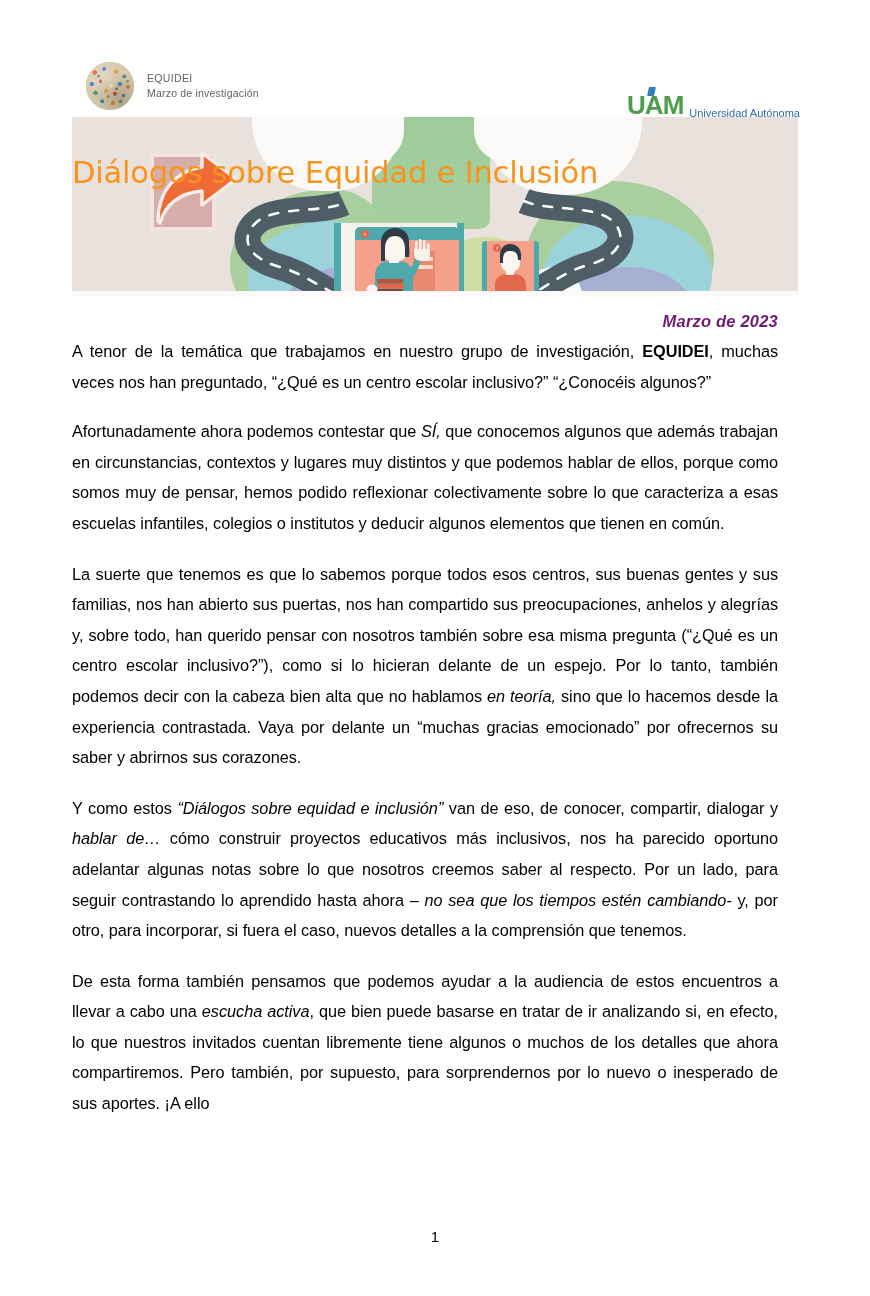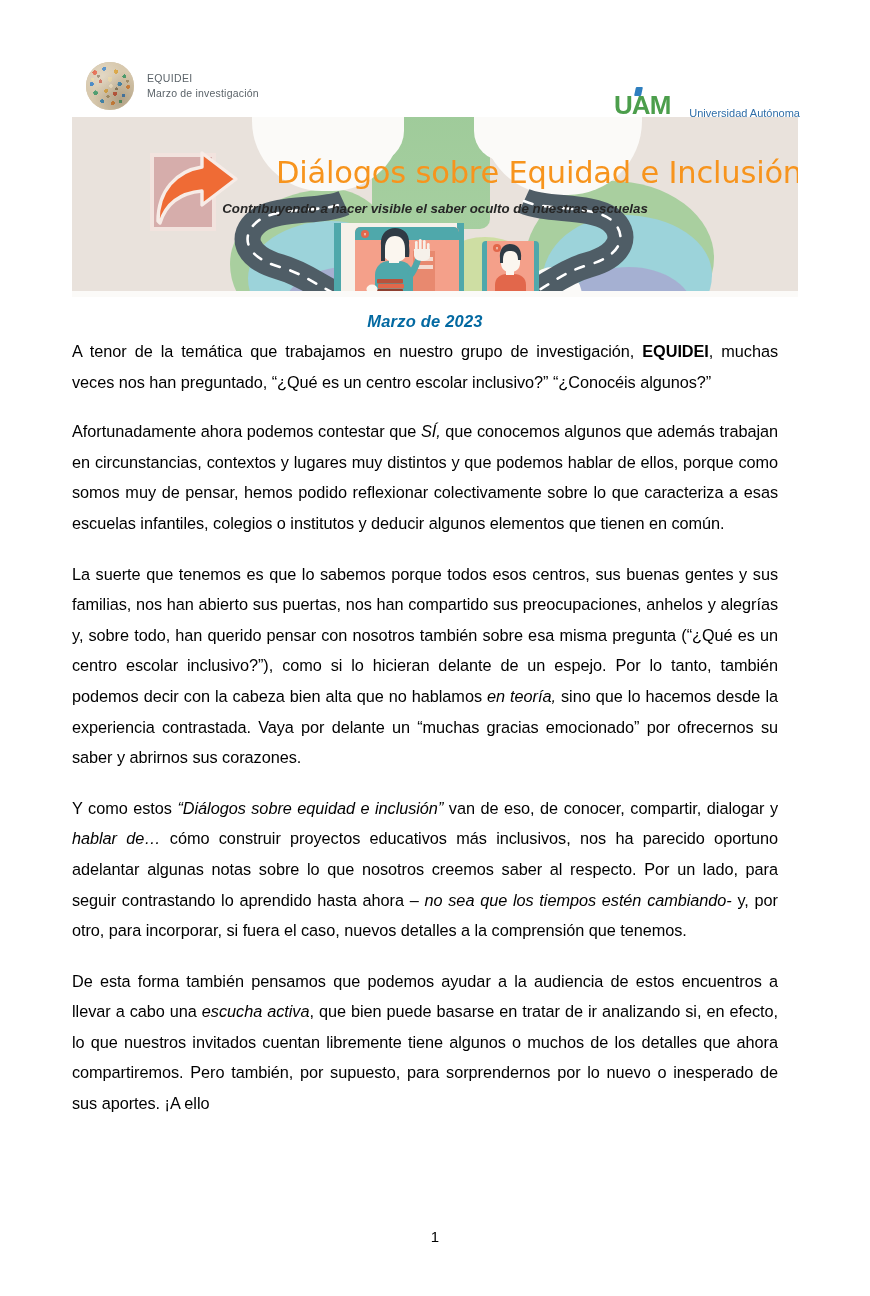--- a/index.html
+++ b/index.html
@@ -90,21 +90,21 @@
     color: #5b6369;
     font-family: "Liberation Sans", sans-serif;
   }
 
   
   .uam-block {
     position: absolute;
     right: 70px; top: 74px;
     display: flex;
     align-items: center;
-    gap: 19px;
+    gap: 6px;
     justify-content: space-between;
   }
   .uam-mark {
     position: relative;
     font-size: 26px;
     font-weight: bold;
     color: #4c9e4c;
     letter-spacing: -1px;
     line-height: 1;
     font-family: "Liberation Sans", sans-serif;
@@ -280,21 +280,21 @@
     width: 100%; height: 6px;
     background: #fbfaf8;
     z-index: 7;
   }
 
   
   .banner-title {
     position: absolute;
     left: 0; top: 38px;
     width: 730px;
-    text-align: right;
+    text-align: left;
     font-size: 30.5px;
     color: #f7941d;
     font-family: "DejaVu Sans", sans-serif;
     font-weight: 400;
     letter-spacing: -0.2px;
     z-index: 8;
     white-space: nowrap;
   }
   .banner-subtitle {
     position: absolute;
@@ -318,25 +318,25 @@
     z-index: 8;
   }
 
   
   .content {
     position: absolute;
     left: 72px; top: 312px;
     width: 706px;
   }
   .date-line {
-    text-align: center;
+    text-align: right;
     font-size: 16.5px;
     font-weight: bold;
     font-style: italic;
-    color: #0369a1;
+    color: #701a75;
     font-family: "Liberation Sans", sans-serif;
     margin: 0 0 5px 0;
     letter-spacing: 0.2px;
   }
   p.body-par {
     margin: 0 0 20px 0;
     font-size: 16.3px;
     line-height: 30.6px;
     color: #000;
     text-align: justify;
@@ -470,21 +470,20 @@
     <div class="bg-right-fill"></div>
     <div class="banner-bottom-strip"></div>
 
     <svg class="share-arrow" viewBox="0 0 92 88">
       <rect x="4" y="8" width="62" height="74" fill="#c98d8d" opacity="0.62"></rect>
       <rect x="4" y="8" width="62" height="74" fill="none" stroke="#f2e3de" stroke-width="4"></rect>
       <path d="M10,74 C10,44 28,24 54,20 L54,6 L88,32 L54,58 L54,44 C32,46 18,56 12,76 Z" fill="#ef6b35" stroke="#f7ece7" stroke-width="3.4" stroke-linejoin="round"></path>
     </svg>
 
     <div class="banner-title">Diálogos sobre Equidad e Inclusión</div>
-    <div class="banner-subtitle">Contribuyendo a hacer visible el saber oculto de nuestras escuelas</div>
   </div>
 
   <div class="content">
     <div class="date-line">Marzo de 2023</div>
     <div id="paragraph-host">
         <p class="body-par tight"><span>A tenor de la temática que trabajamos en nuestro grupo de investigación, </span><b>EQUIDEI</b><span>, muchas veces nos han preguntado, “¿Qué es un centro escolar inclusivo?” “¿Conocéis algunos?”</span></p>
         <p class="body-par"><span>Afortunadamente ahora podemos contestar que </span><span class="bi">SÍ,</span><span> que conocemos algunos que además trabajan en circunstancias, contextos y lugares muy distintos y que podemos hablar de ellos, porque como somos muy de pensar, hemos podido reflexionar colectivamente sobre lo que caracteriza a esas escuelas infantiles, colegios o institutos y deducir algunos elementos que tienen en común.</span></p>
         <p class="body-par"><span>La suerte que tenemos es que lo sabemos porque todos esos centros, sus buenas gentes y sus familias, nos han abierto sus puertas, nos han compartido sus preocupaciones, anhelos y alegrías y, sobre todo, han querido pensar con nosotros también sobre esa misma pregunta (“¿Qué es un centro escolar inclusivo?”), como si lo hicieran delante de un espejo. Por lo tanto, también podemos decir con la cabeza bien alta que no hablamos </span><i>en teoría,</i><span> sino que lo hacemos desde la experiencia contrastada. Vaya por delante un “muchas gracias emocionado” por ofrecernos su saber y abrirnos sus corazones.</span></p>
         <p class="body-par"><span>Y como estos </span><span class="bi">“Diálogos sobre equidad e inclusión”</span><span> van de eso, de conocer, compartir, dialogar y </span><i>hablar de…</i><span> cómo construir proyectos educativos más inclusivos, nos ha parecido oportuno adelantar algunas notas sobre lo que nosotros creemos saber al respecto. Por un lado, para seguir contrastando lo aprendido hasta ahora – </span><i>no sea que los tiempos estén cambiando-</i><span> y, por otro, para incorporar, si fuera el caso, nuevos detalles a la comprensión que tenemos.</span></p>
         <p class="body-par"><span>De esta forma también pensamos que podemos ayudar a la audiencia de estos encuentros a llevar a cabo una </span><i>escucha activa</i><span>, que bien puede basarse en tratar de ir analizando si, en efecto, lo que nuestros invitados cuentan libremente tiene algunos o muchos de los detalles que ahora compartiremos. Pero también, por supuesto, para sorprendernos por lo nuevo o inesperado de sus aportes. ¡A ello</span></p>

